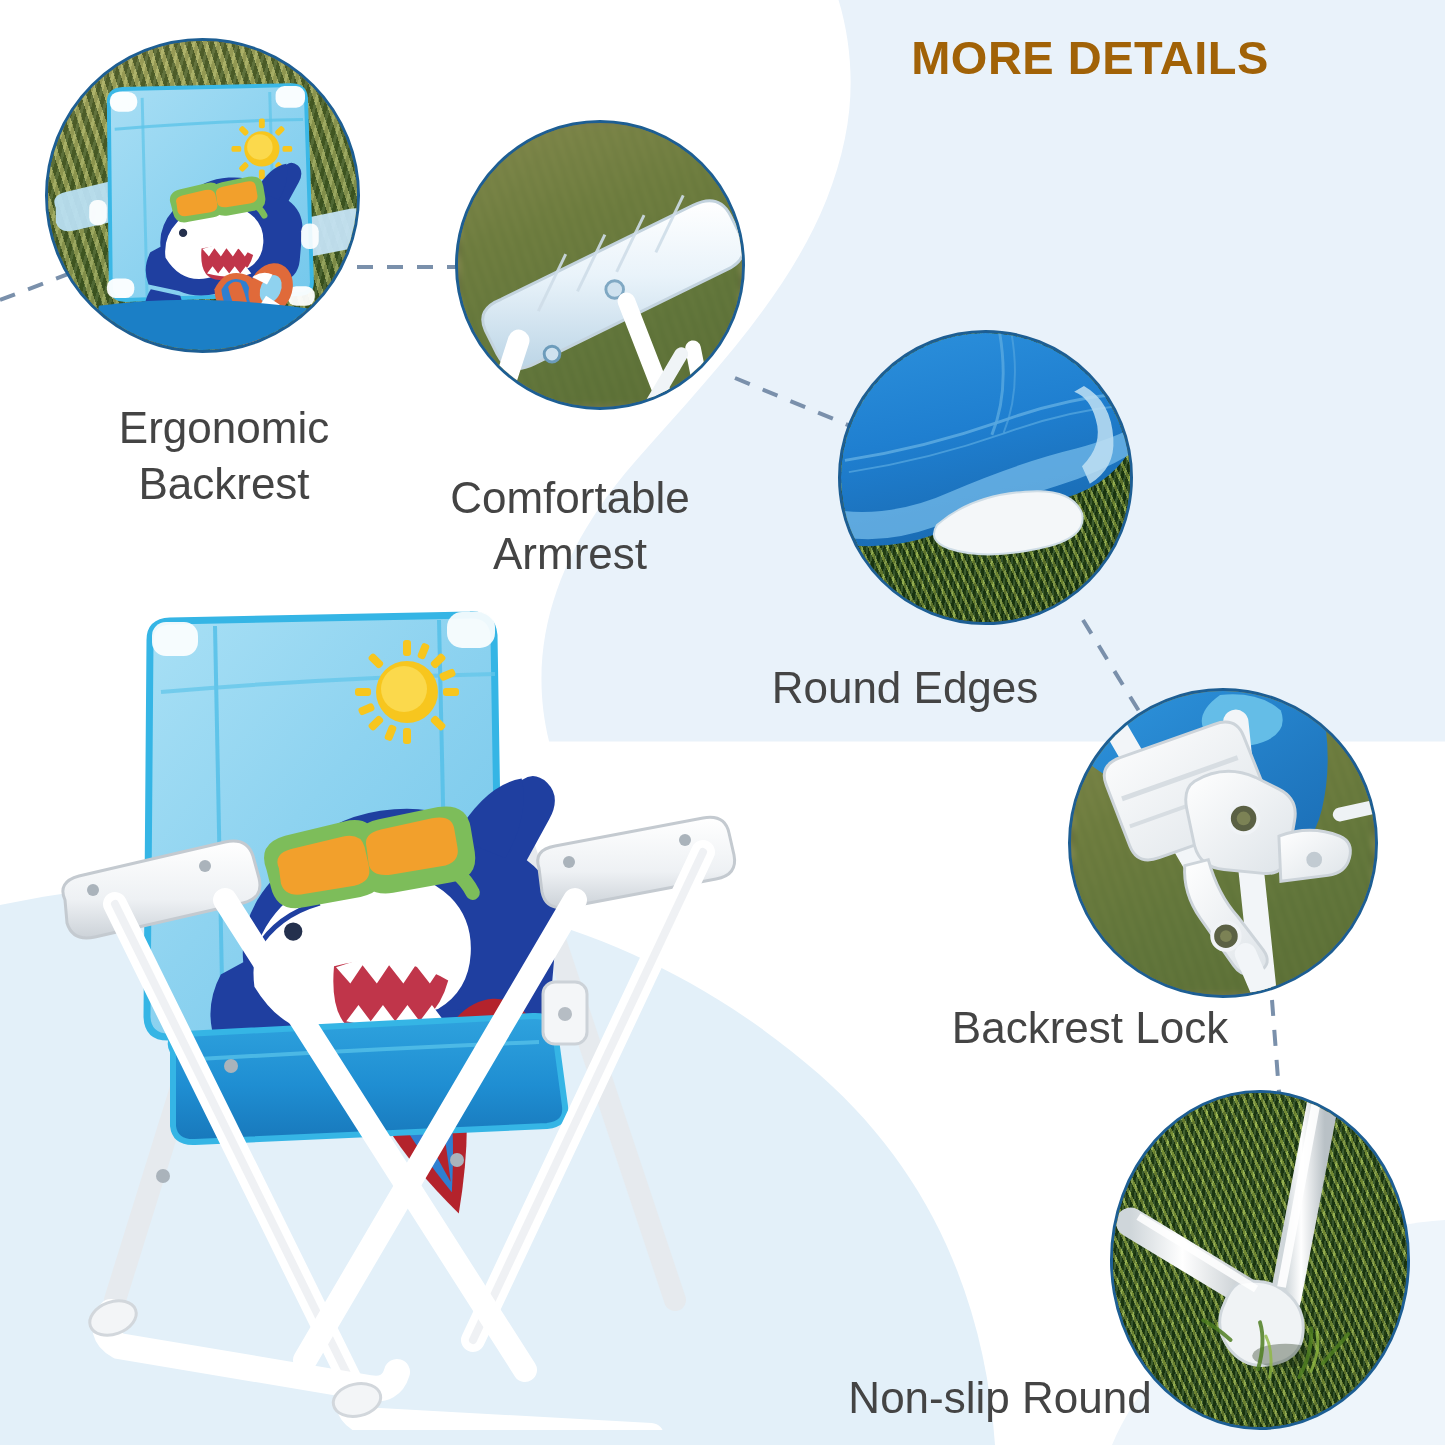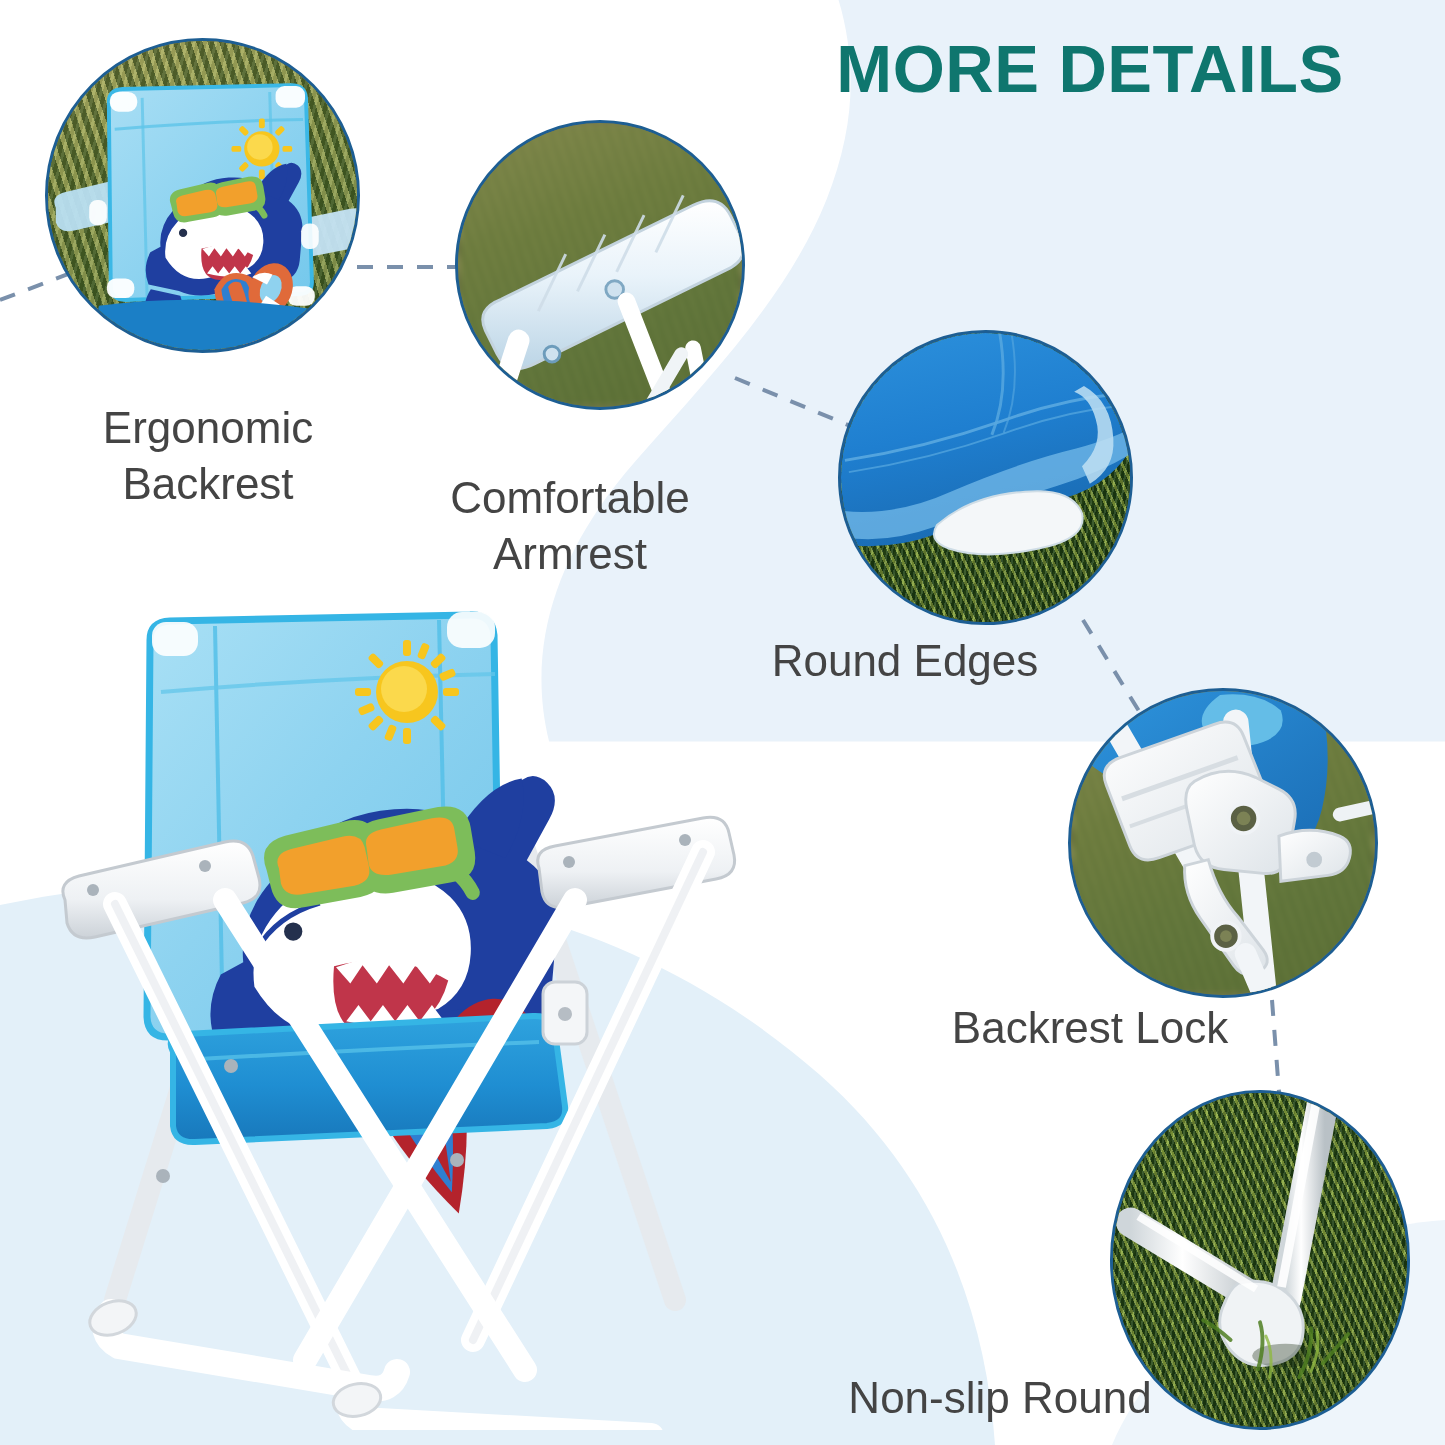--- a/index.html
+++ b/index.html
@@ -13,42 +13,42 @@
   .stage{position:absolute;inset:0;width:1445px;height:1445px;overflow:hidden;}
 
   
   .bg-layer{position:absolute;inset:0;z-index:0;}
 
   
   .title{
     position:absolute;
     top:30px; left:760px; width:660px;
     text-align:center;
-    font-size:67px;
+    font-size:47px;
     font-weight:bold;
     letter-spacing:0.5px;
-    color:#0f766e;
+    color:#a16207;
     z-index:6;
     white-space:nowrap;
   }
 
   
   .label{
     position:absolute;
     color:#444444;
     font-size:44px;
     font-weight:400;
     line-height:1.28;
     text-align:center;
     z-index:6;
     white-space:pre-line;
   }
-  #label-backrest{ left:28px; top:400px;  width:360px; }
+  #label-backrest{ left:44px; top:400px;  width:360px; }
   #label-armrest { left:375px;top:470px;  width:390px; }
-  #label-edges   { left:700px;top:633px;  width:410px; }
+  #label-edges   { left:700px;top:660px;  width:410px; }
   #label-lock    { left:890px;top:1000px; width:400px; }
   #label-feet    { left:800px;top:1370px; width:400px; }
 
   
   .circle{
     position:absolute;
     border-radius:50%;
     overflow:hidden;
     border:3px solid #1d5e93;
     box-sizing:border-box;

